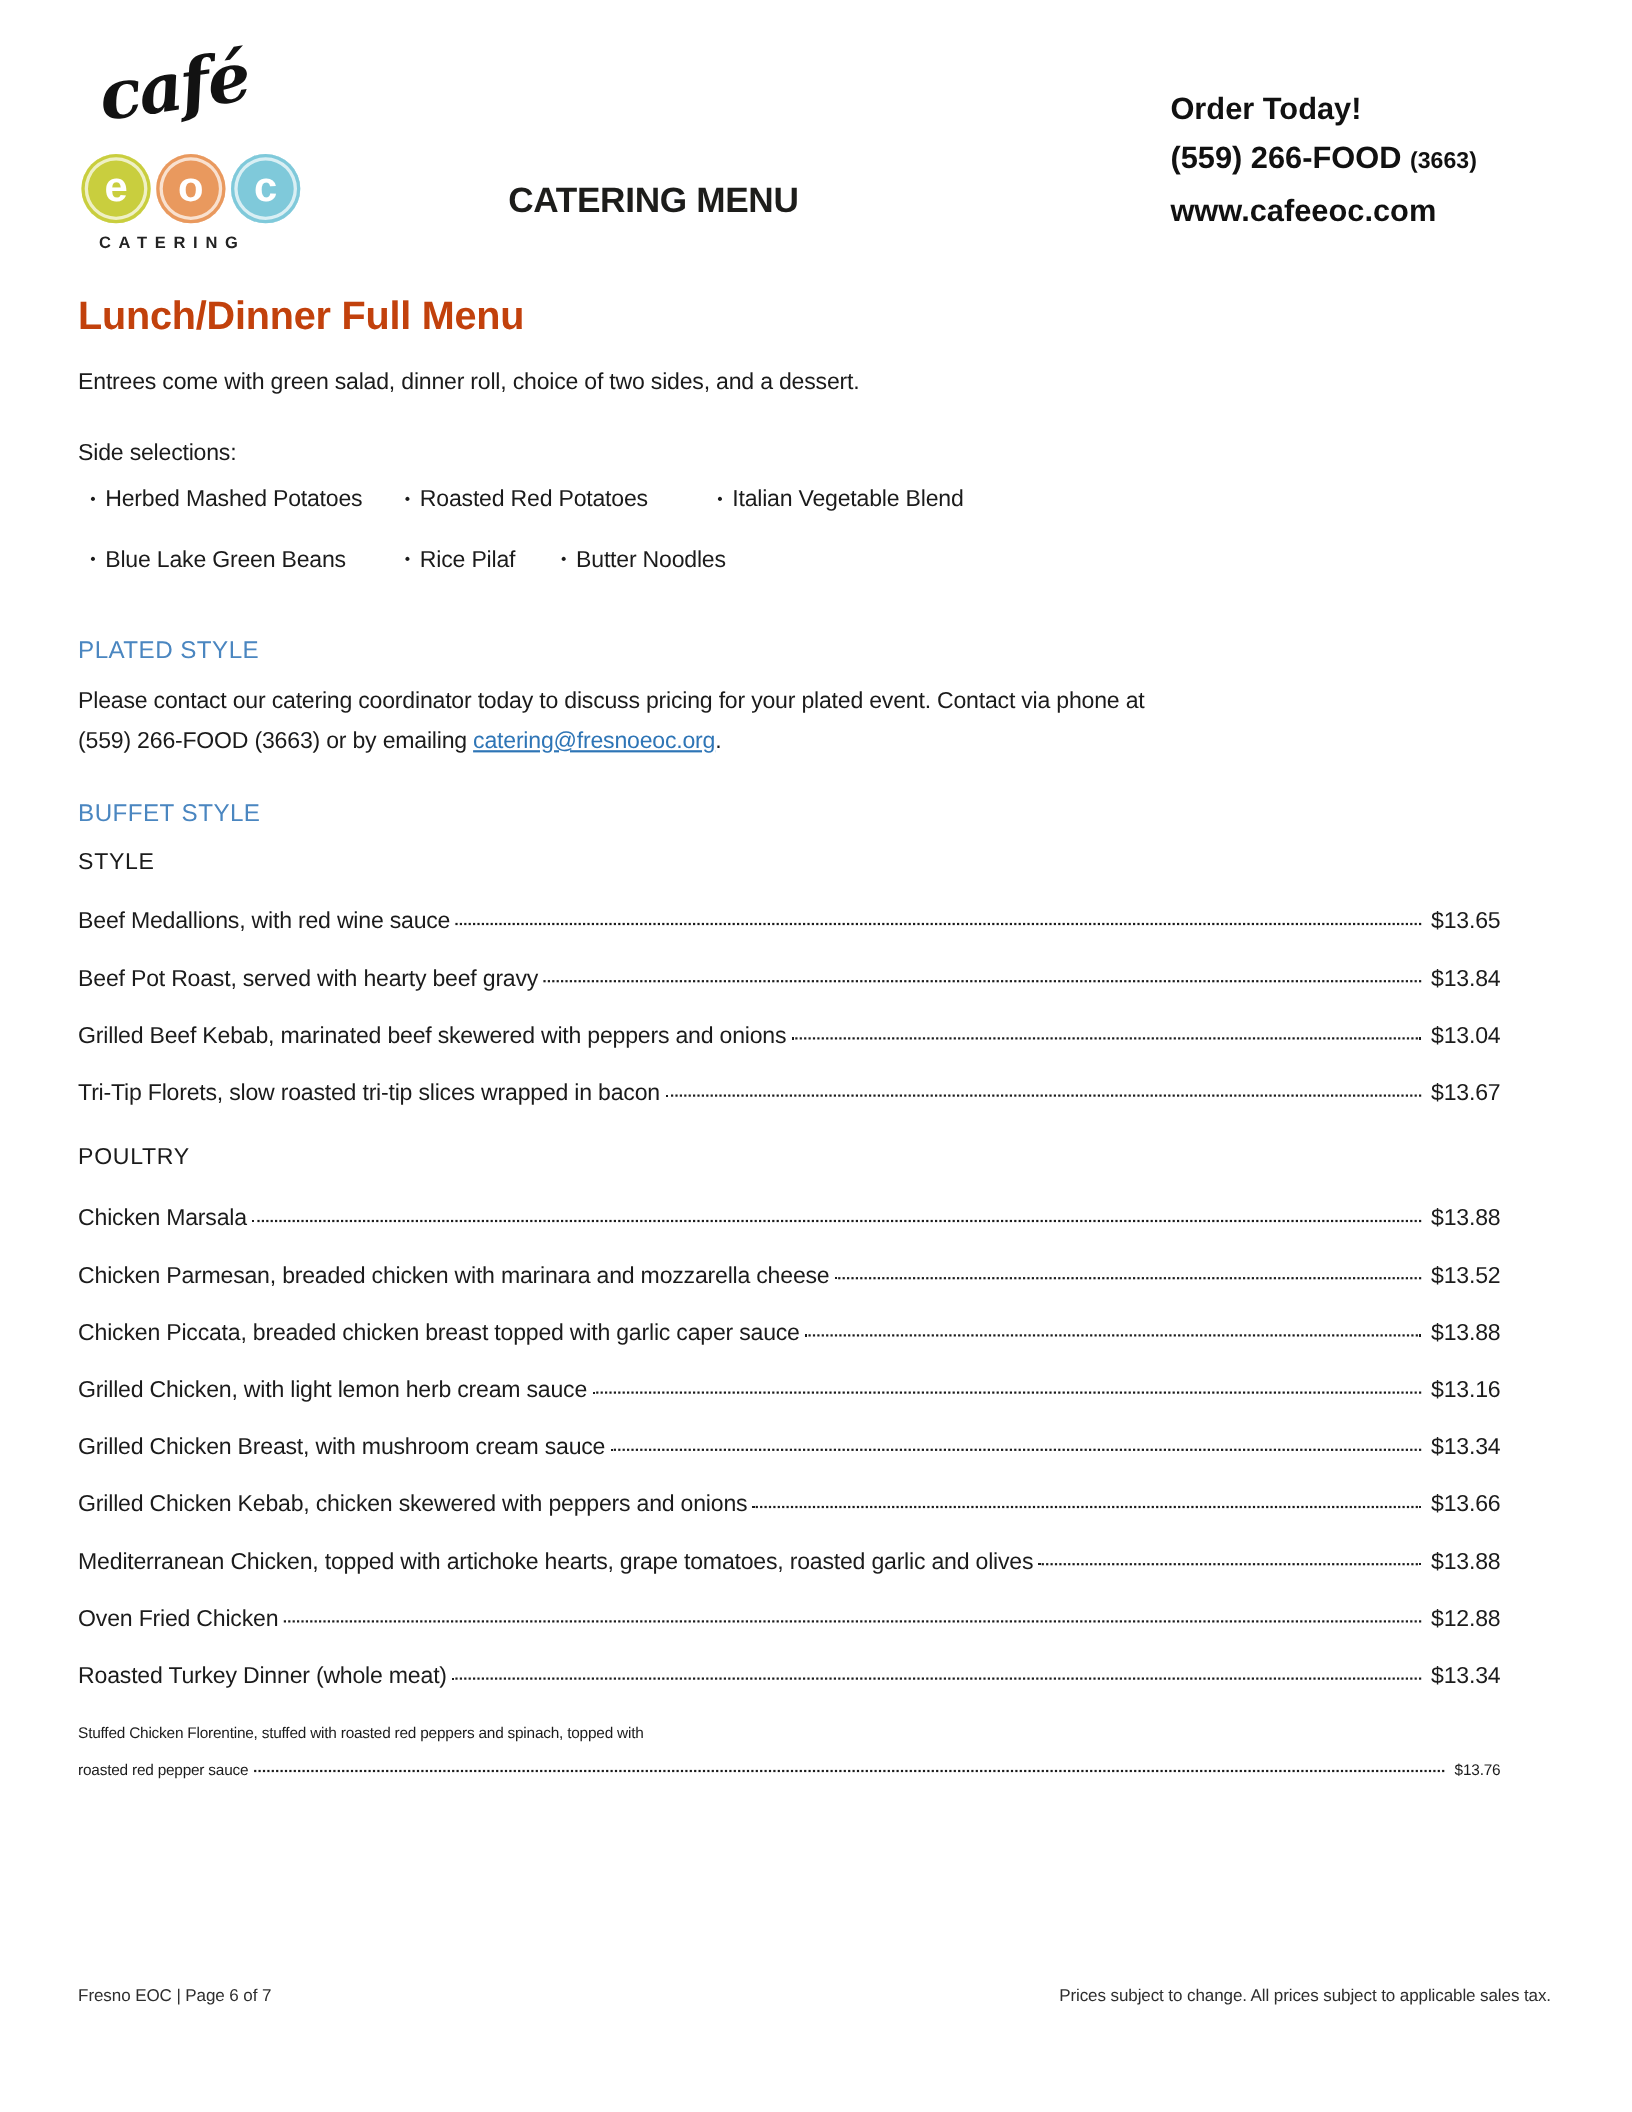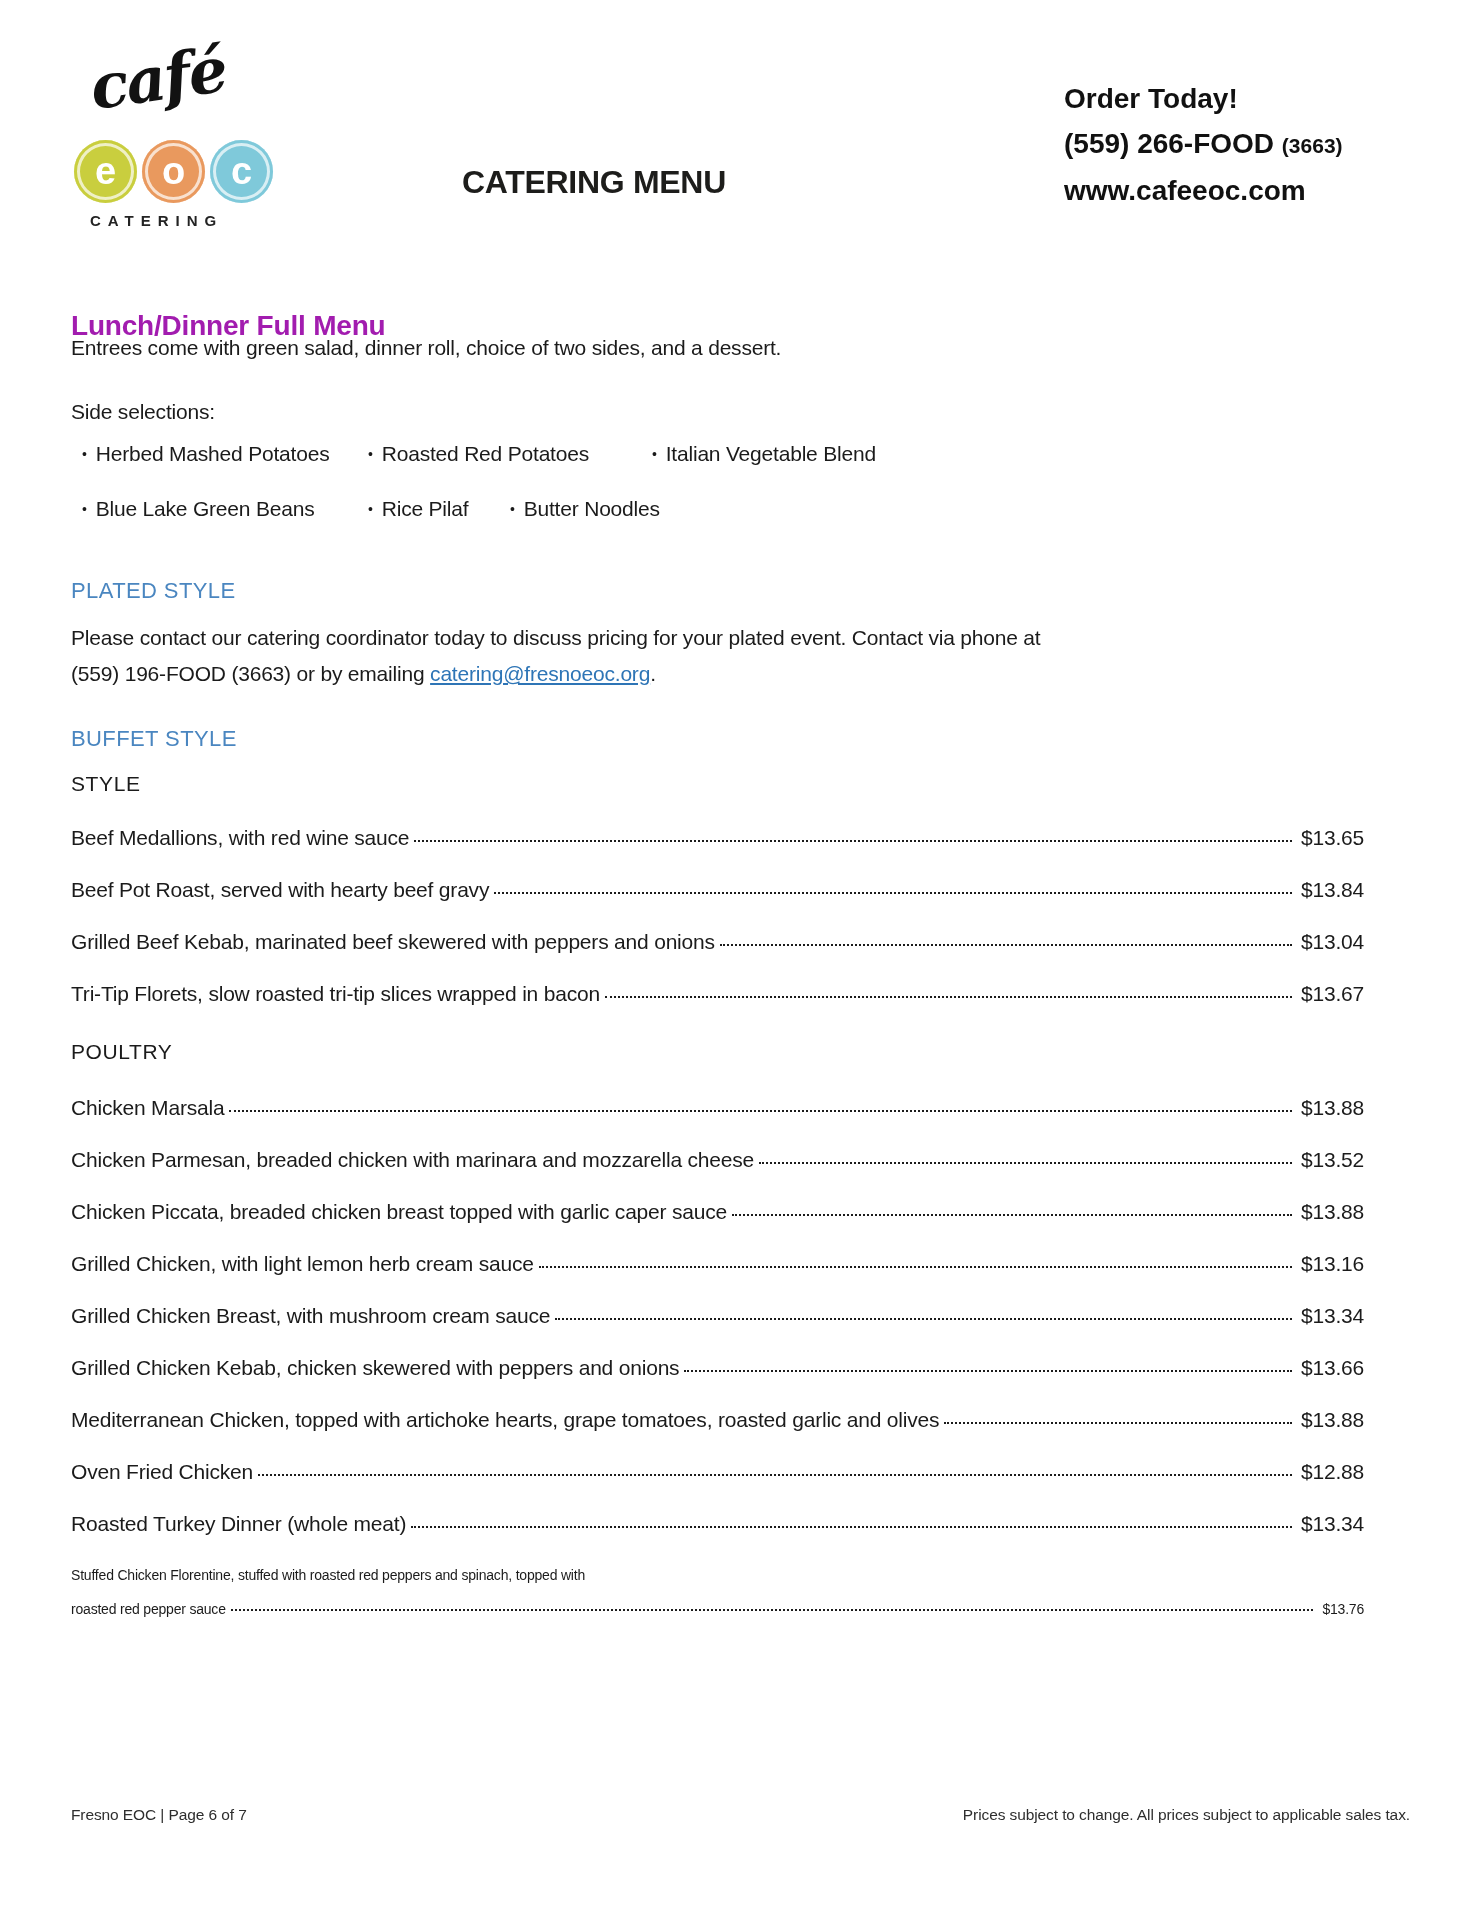--- a/index.html
+++ b/index.html
@@ -42,23 +42,22 @@
     white-space:nowrap;
   }
 
   .order-block { position:absolute; left:1064px; top:76px; color:#111111; font-weight:700; }
   .order-line { line-height:45px; font-size:28px; white-space:nowrap; }
   .order-note { font-size:21px; font-weight:700; }
 
   
   .h1 {
     position:absolute; left:71px; top:266px;
-    font-size:28px; font-weight:700; color:#a21caf; letter-spacing:-0.2px;
+    font-size:36px; font-weight:700; color:#c2410c; letter-spacing:-0.2px;
     white-space:nowrap;
-    margin-top:44px;
   }
   .bodyline { position:absolute; left:71px; font-size:21px; letter-spacing:-0.2px; white-space:nowrap; }
   .intro-1 { top:336px; }
   .intro-2 { top:400px; }
 
   .side-row { position:absolute; left:71px; height:30px; width:1340px; }
   .side-row.r1 { top:442px; }
   .side-row.r2 { top:497px; }
   .side-item { position:absolute; white-space:nowrap; font-size:21px; letter-spacing:-0.2px; }
   .bullet { font-size:14px; margin-right:9px; vertical-align:2px; color:#1b1b1b; }
@@ -137,21 +136,21 @@
 </div>
 <div class="side-row r2">
   <span class="side-item" style="left:11px"><span class="bullet">•</span><span>Blue Lake Green Beans</span></span>
   <span class="side-item" style="left:297px"><span class="bullet">•</span><span>Rice Pilaf</span></span>
   <span class="side-item" style="left:439px"><span class="bullet">•</span><span>Butter Noodles</span></span>
 </div>
 
 <div class="sec-heading plated-heading">PLATED STYLE</div>
 <div class="plated-text">
   <div>Please contact our catering coordinator today to discuss pricing for your plated event. Contact via phone at</div>
-  <div><span>(559) 196-FOOD (3663) or by emailing </span><a href="#">catering@fresnoeoc.org</a><span>.</span></div>
+  <div><span>(559) 266-FOOD (3663) or by emailing </span><a href="#">catering@fresnoeoc.org</a><span>.</span></div>
 </div>
 
 <div class="sec-heading buffet-heading">BUFFET STYLE</div>
 
 <div class="meat-heading beef-heading">STYLE</div>
 <div class="rows beef-rows">
   <div class="menu-row">
       <span class="item-name">Beef Medallions, with red wine sauce</span>
       <span class="dots"></span>
       <span class="price">$13.65</span>

